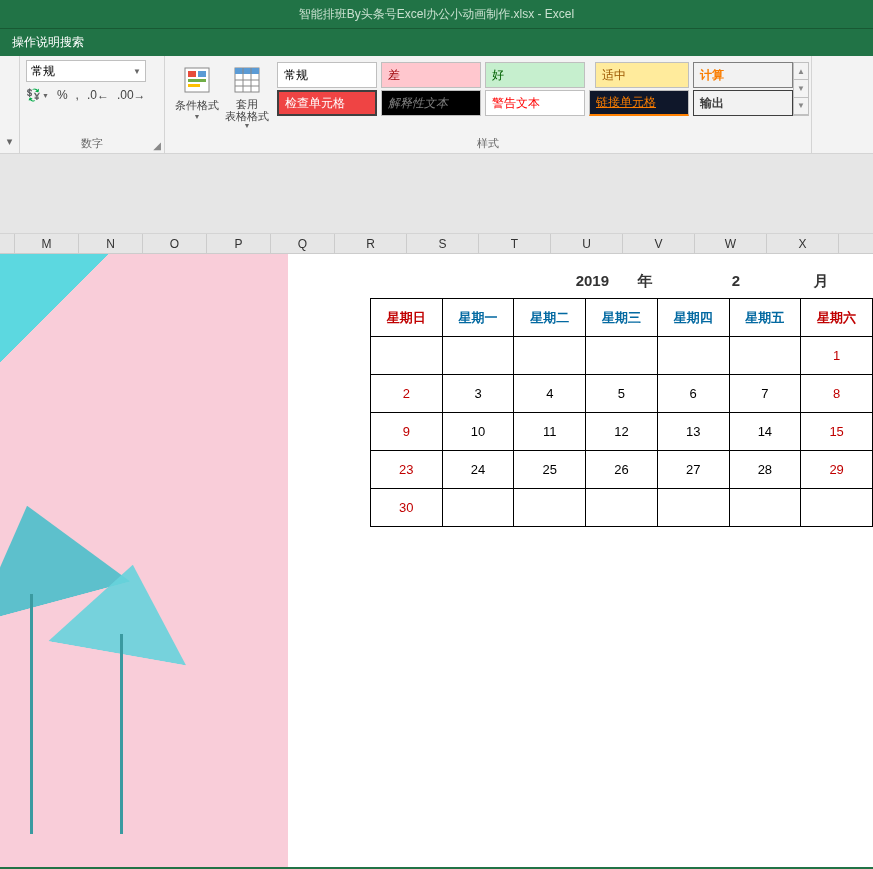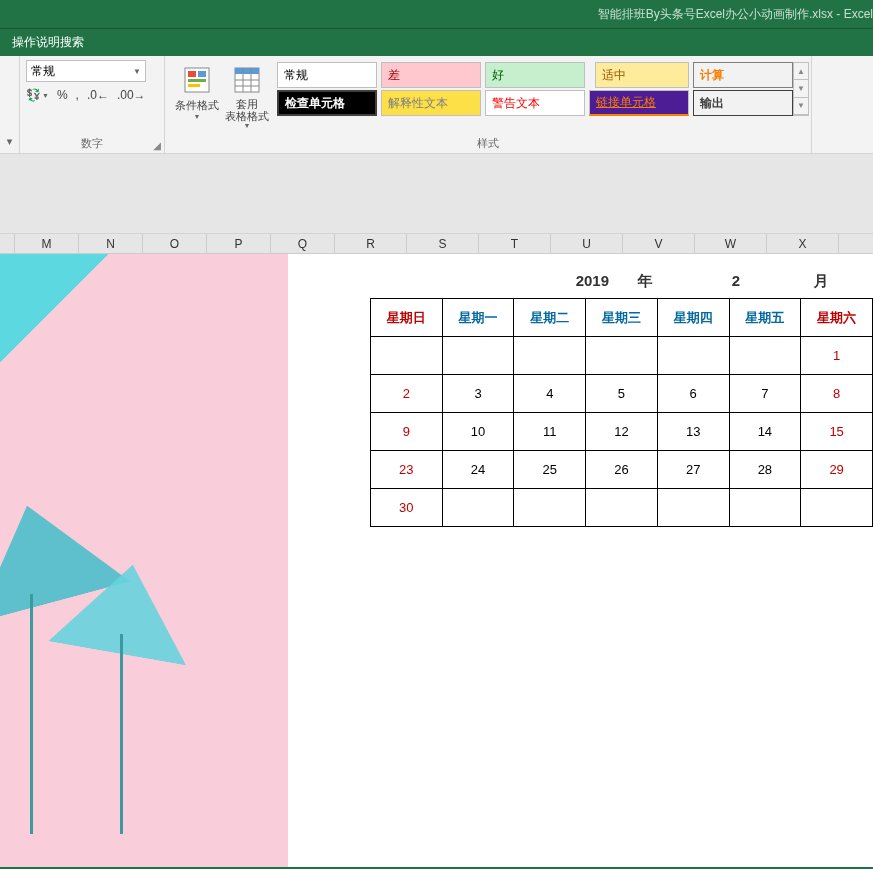--- a/index.html
+++ b/index.html
@@ -1,19 +1,19 @@
 <!DOCTYPE html>
 <html><head>
 <meta charset="utf-8">
 <style>
 * { margin: 0; padding: 0; box-sizing: border-box; font-family: "Microsoft YaHei", SimSun, sans-serif; }
 body { background: #fff; width: 873px; height: 869px; overflow: hidden; position: relative; }
 
 
-.title-bar { background: #217346; color: #fff; height: 28px; display: flex; align-items: center; justify-content: flex-end; font-size: 12px; }
+.title-bar { background: #217346; color: #fff; height: 28px; display: flex; align-items: center; justify-content: center; font-size: 12px; }
 .title-text { color: #c8e0cf; }
 
 
 .search-bar { background: #217346; color: #fff; height: 28px; display: flex; align-items: center; padding-left: 12px; font-size: 12px; border-top: 1px solid #185933; }
 
 
 .ribbon { background: #f3f3f3; border-bottom: 1px solid #d4d4d4; height: 98px; display: flex; }
 .ribbon-edge { width: 20px; border-right: 1px solid #d4d4d4; display: flex; align-items: flex-end; justify-content: center; padding-bottom: 5px; font-size: 11px; color: #666; }
 .ribbon-group { border-right: 1px solid #d4d4d4; display: flex; flex-direction: column; padding: 4px 6px 2px 6px; }
 .ribbon-group-label { font-size: 11px; color: #666; text-align: center; margin-top: auto; padding-top: 2px; position: relative; }
@@ -32,24 +32,24 @@
 .format-group { display: flex; gap: 6px; padding: 4px 8px 2px 8px; flex-direction: row; border-right: none; }
 .big-btn { display: flex; flex-direction: column; align-items: center; font-size: 11px; color: #444; width: 44px; cursor: pointer; }
 .big-btn .icon-box { width: 32px; height: 32px; margin-bottom: 2px; display: flex; align-items: center; justify-content: center; }
 .styles-gallery { display: grid; grid-template-columns: repeat(5, 100px); grid-template-rows: 26px 26px; gap: 2px 4px; padding-top: 2px; }
 .style-cell { border: 1px solid #bfbfbf; font-size: 12px; display: flex; align-items: center; padding: 0 6px; background: #fff; }
 .sc-normal { background: #fff; color: #000; }
 .sc-bad { background: #ffc7ce; color: #9c0006; }
 .sc-good { background: #c6efce; color: #006100; }
 .sc-neutral { background: #ffeb9c; color: #9c5700; margin-left: 6px; }
 .sc-calc { background: #f2f2f2; color: #fa7d00; border: 1px solid #7f7f7f; font-weight: bold; }
-.sc-check { background: #000000; color: #fff; border: 2px solid #3f3f3f; font-weight: bold; }
-.sc-explain { background: #fde047; color: #7f7f7f; }
+.sc-check { background: #ef4444; color: #fff; border: 2px solid #3f3f3f; font-weight: normal; }
+.sc-explain { background: #000000; color: #7f7f7f; font-style: italic; }
 .sc-warn { background: #fff; color: #ff0000; }
-.sc-link { background: #4c1d95; color: #fa7d00; text-decoration: underline; border-bottom: 2px solid #ff8001; }
+.sc-link { background: #0f172a; color: #fa7d00; text-decoration: underline; border-bottom: 2px solid #ff8001; }
 .sc-output { background: #f2f2f2; color: #3f3f3f; border: 1px solid #3f3f3f; font-weight: bold; }
 .gallery-scroll { display: flex; flex-direction: column; width: 16px; border: 1px solid #c0c0c0; margin-top: 2px; height: 54px; }
 .gallery-scroll div { flex: 1; display: flex; align-items: center; justify-content: center; font-size: 8px; border-bottom: 1px solid #c0c0c0; color: #888; }
 .gallery-wrap { display: flex; }
 
 
 .ribbon-spacer { height: 80px; background: #e6e6e6; border-bottom: 1px solid #d4d4d4; }
 
 
 .col-headers { display: flex; height: 20px; background: #e6e6e6; border-bottom: 1px solid #ccc; }

